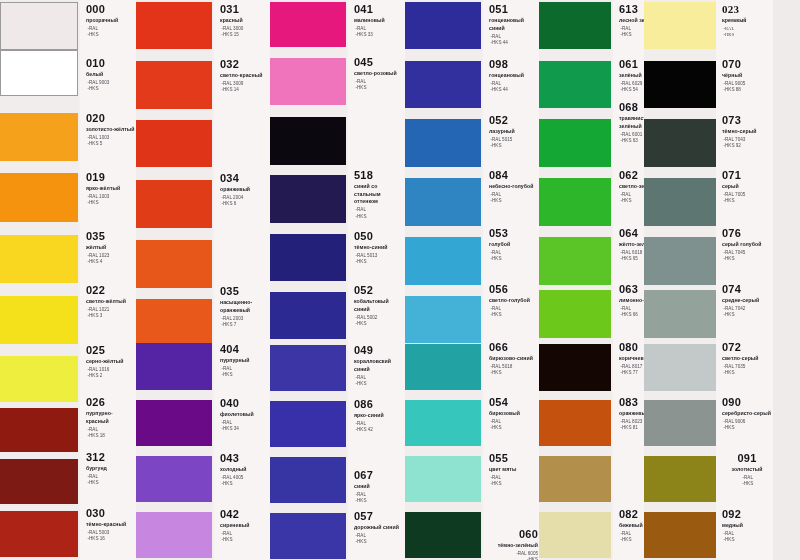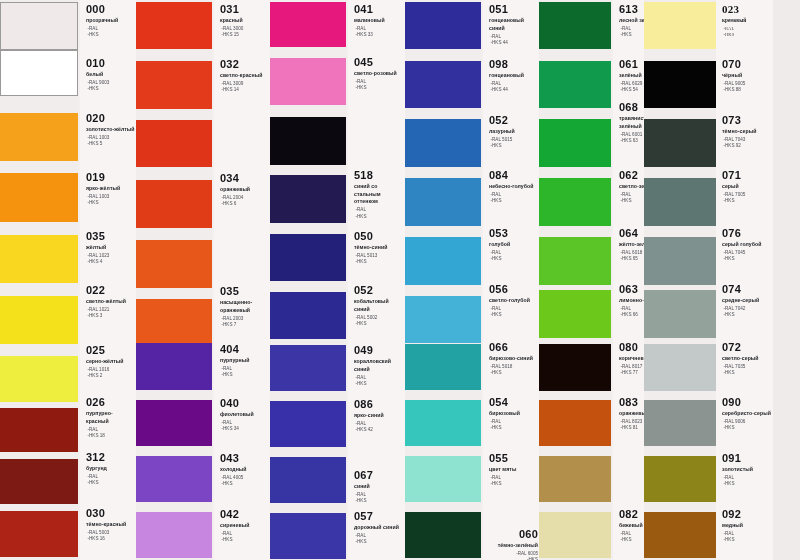--- a/index.html
+++ b/index.html
@@ -493,21 +493,21 @@
           <div class="cname">светло-серый</div>
           <div class="ral">-RAL 7035</div>
           <div class="hks">-HKS</div>
         </div>
         <div class="entry" style="top: 397px;">
           <div class="code">090</div>
           <div class="cname">серебристо-серый</div>
           <div class="ral">-RAL 9006</div>
           <div class="hks">-HKS</div>
         </div>
-        <div class="entry" style="top: 453px;">
+        <div class="entry" style="top: 453px; text-align: center;">
           <div class="code">091</div>
           <div class="cname">золотистый</div>
           <div class="ral">-RAL</div>
           <div class="hks">-HKS</div>
         </div>
         <div class="entry" style="top: 509px;">
           <div class="code">092</div>
           <div class="cname">медный</div>
           <div class="ral">-RAL</div>
           <div class="hks">-HKS</div>

